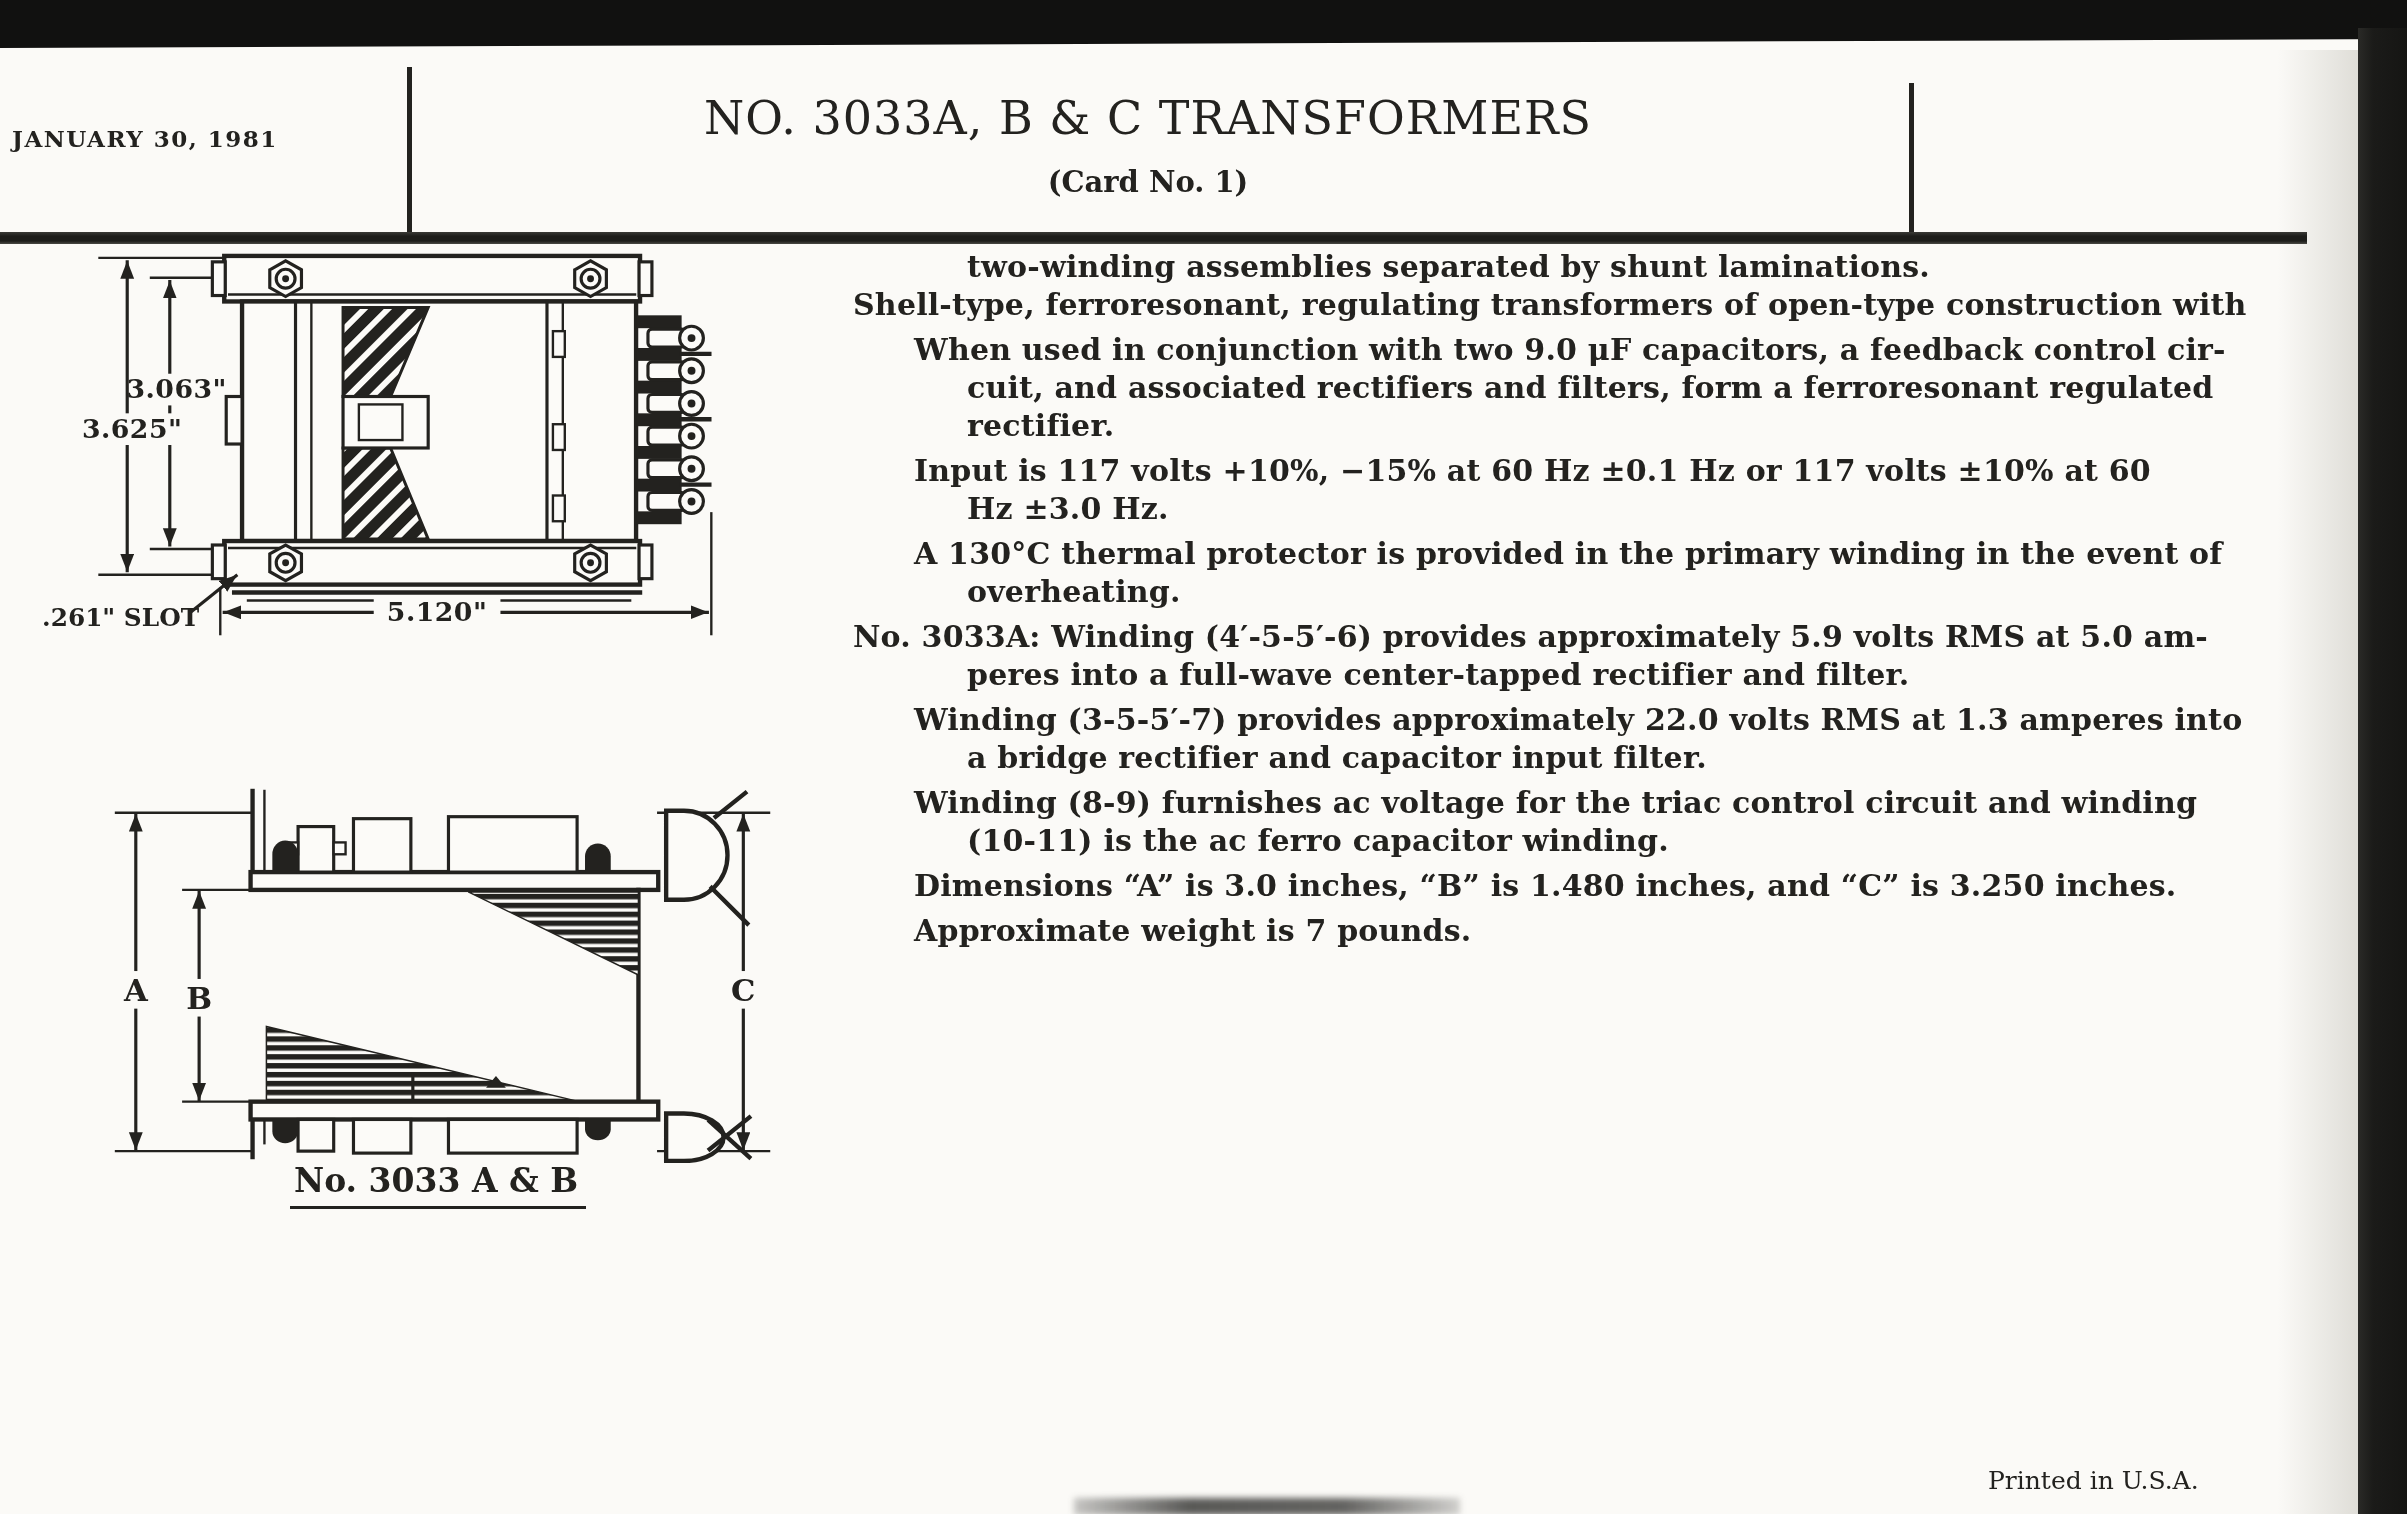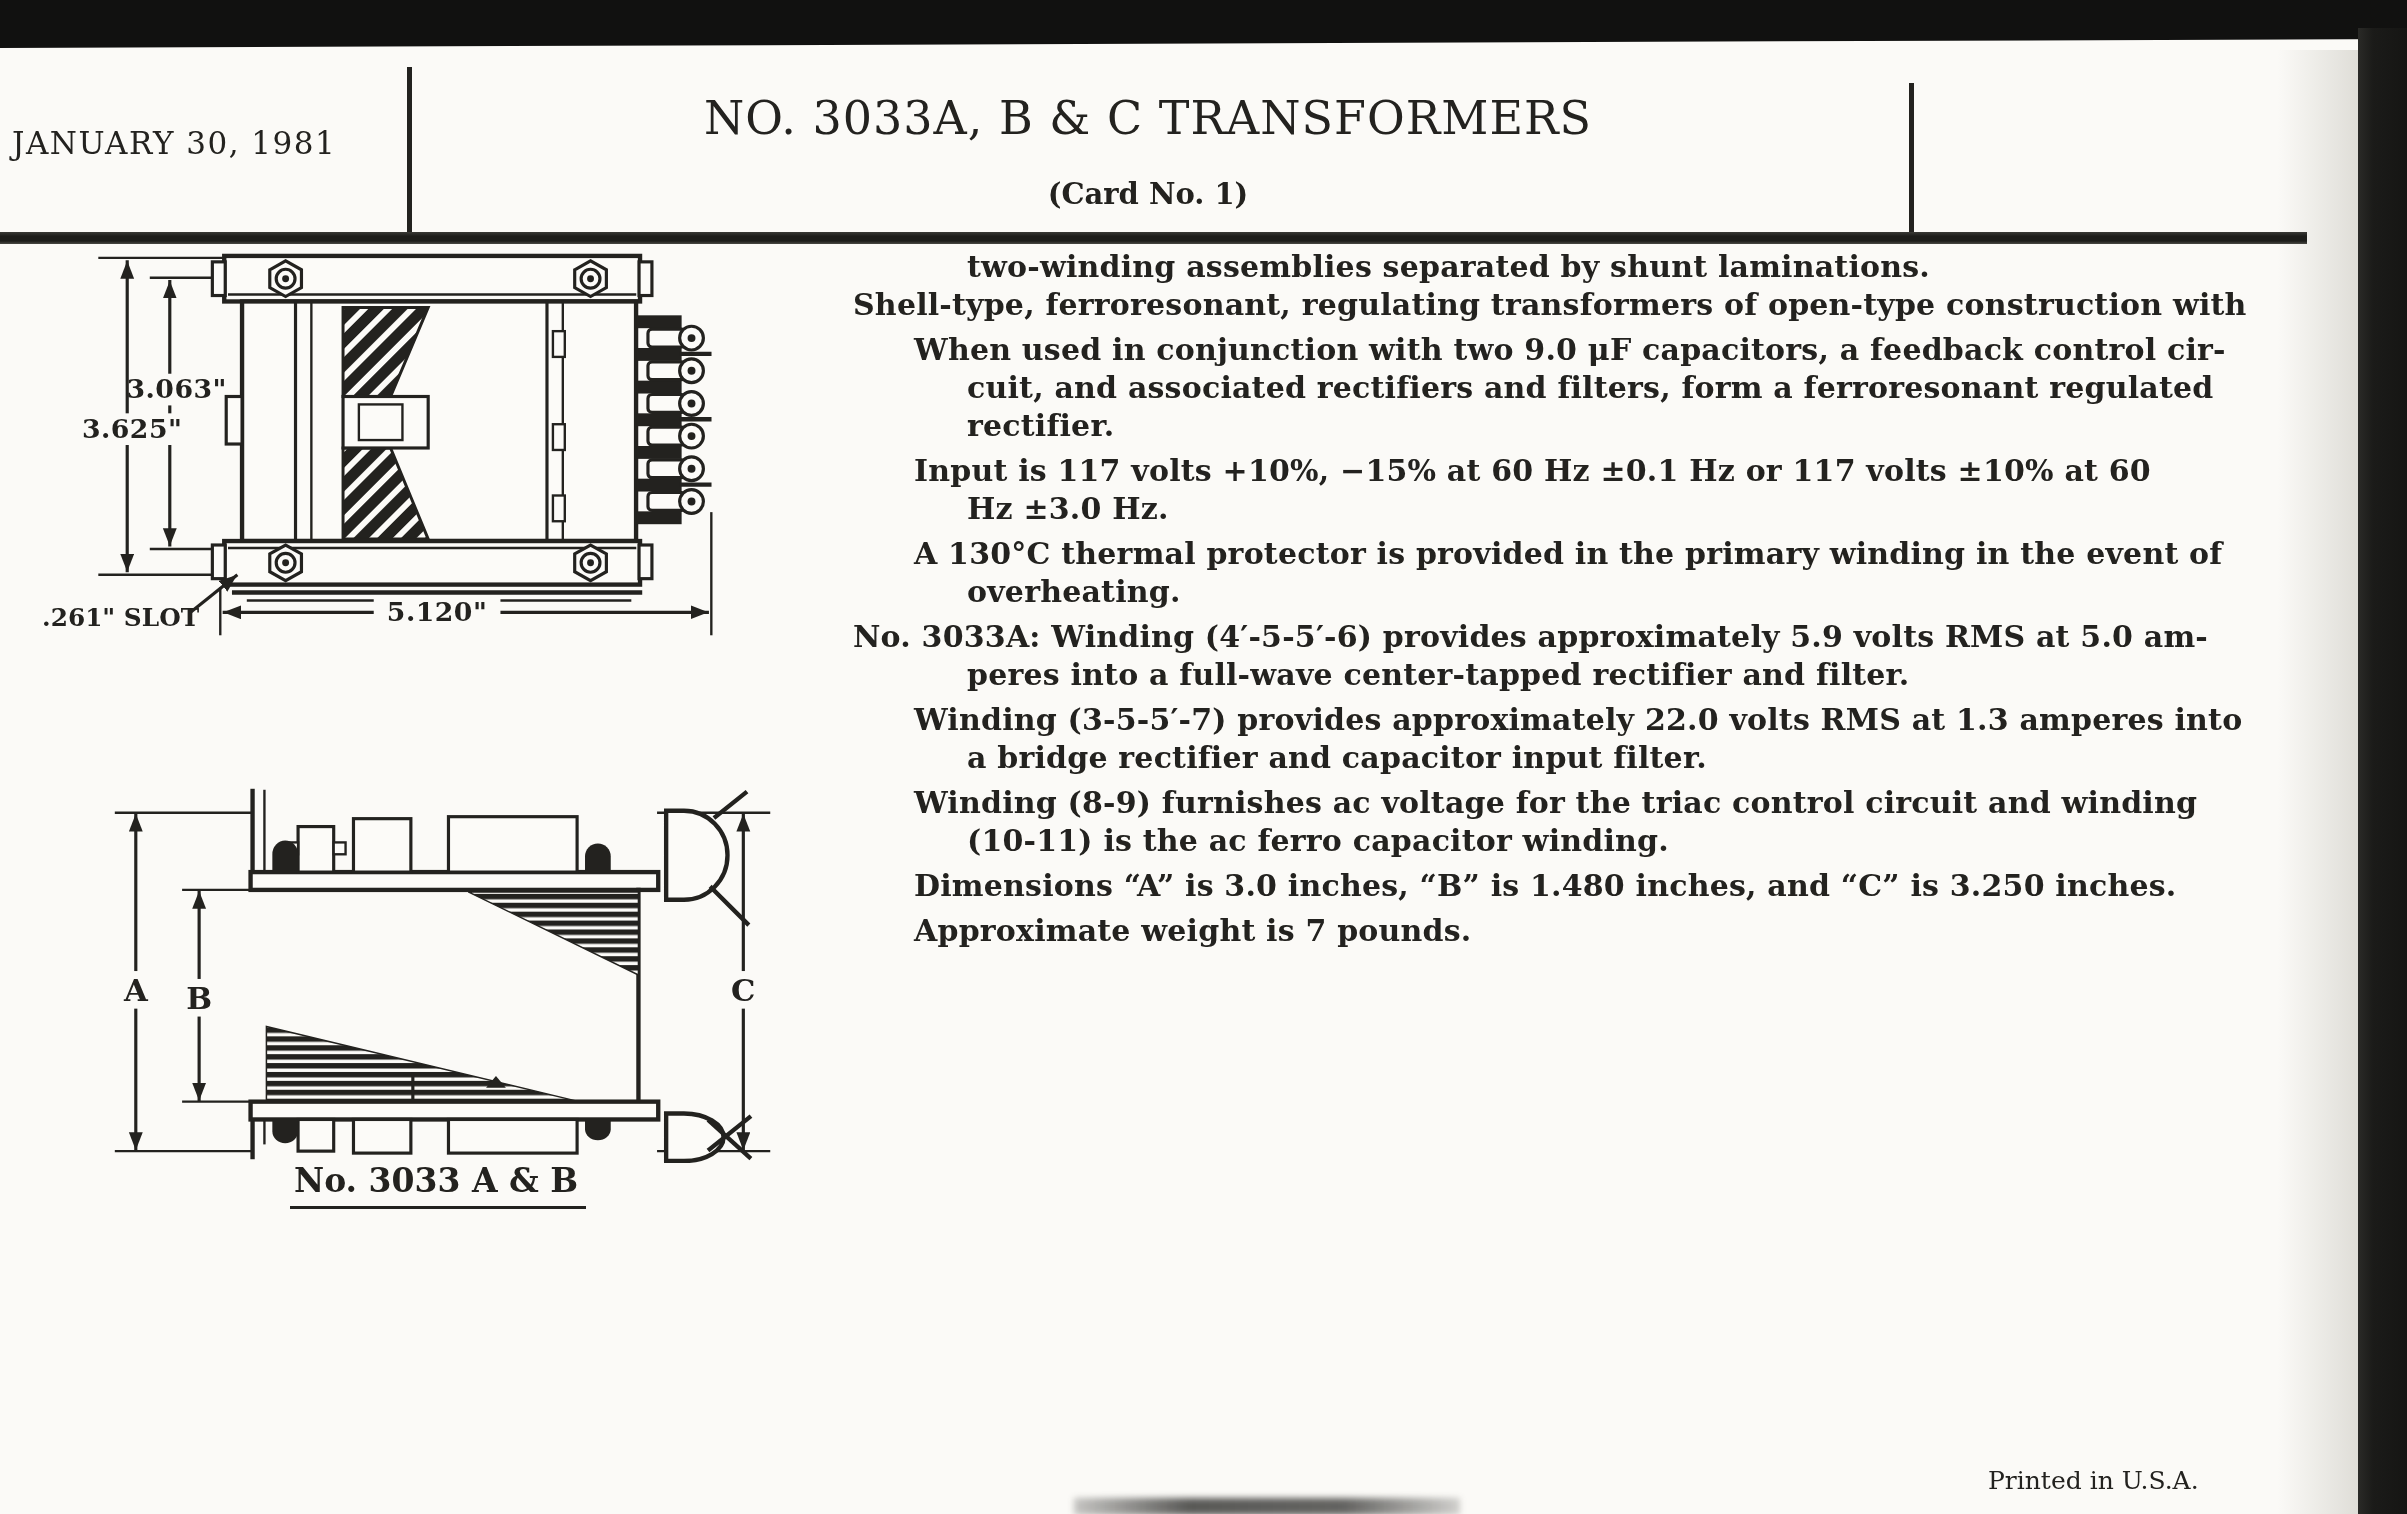--- a/index.html
+++ b/index.html
@@ -30,25 +30,25 @@
     background:linear-gradient(90deg,rgba(210,208,200,0) 0,rgba(200,198,190,.55) 100%);
   }
   .bottom-smudge{
     position:absolute;left:1074px;top:1498px;width:386px;height:17px;
     background:linear-gradient(90deg,rgba(40,40,38,.25),rgba(35,35,33,.75) 30%,rgba(35,35,33,.7) 70%,rgba(40,40,38,.2));
     filter:blur(3px);
   }
   
   .date{
     position:absolute;left:12px;top:125px;
-    font-size:31px;font-weight:normal;letter-spacing:1.5px;white-space:nowrap;
+    font-size:23px;font-weight:bold;letter-spacing:1.5px;white-space:nowrap;
   }
   .title-wrap{position:absolute;left:455px;top:91px;width:1386px;text-align:center;}
   .title{font-size:46px;font-weight:normal;letter-spacing:1px;white-space:nowrap;}
-  .subtitle{margin-top:32px;font-size:29px;font-weight:bold;white-space:nowrap;}
+  .subtitle{margin-top:20px;font-size:29px;font-weight:bold;white-space:nowrap;}
   .tick{position:absolute;width:5px;background:var(--ink);}
   .tick-left{left:407px;top:67px;height:166px;}
   .tick-right{left:1909px;top:83px;height:150px;}
   .rule{
     position:absolute;left:0;top:232px;width:2307px;height:12px;
     background:linear-gradient(180deg,#3a3a36 0,#1d1d1a 35%,#1d1d1a 75%,#4a4a44 100%);
   }
   
   .spec{
     position:absolute;left:853px;top:248px;width:1463px;

